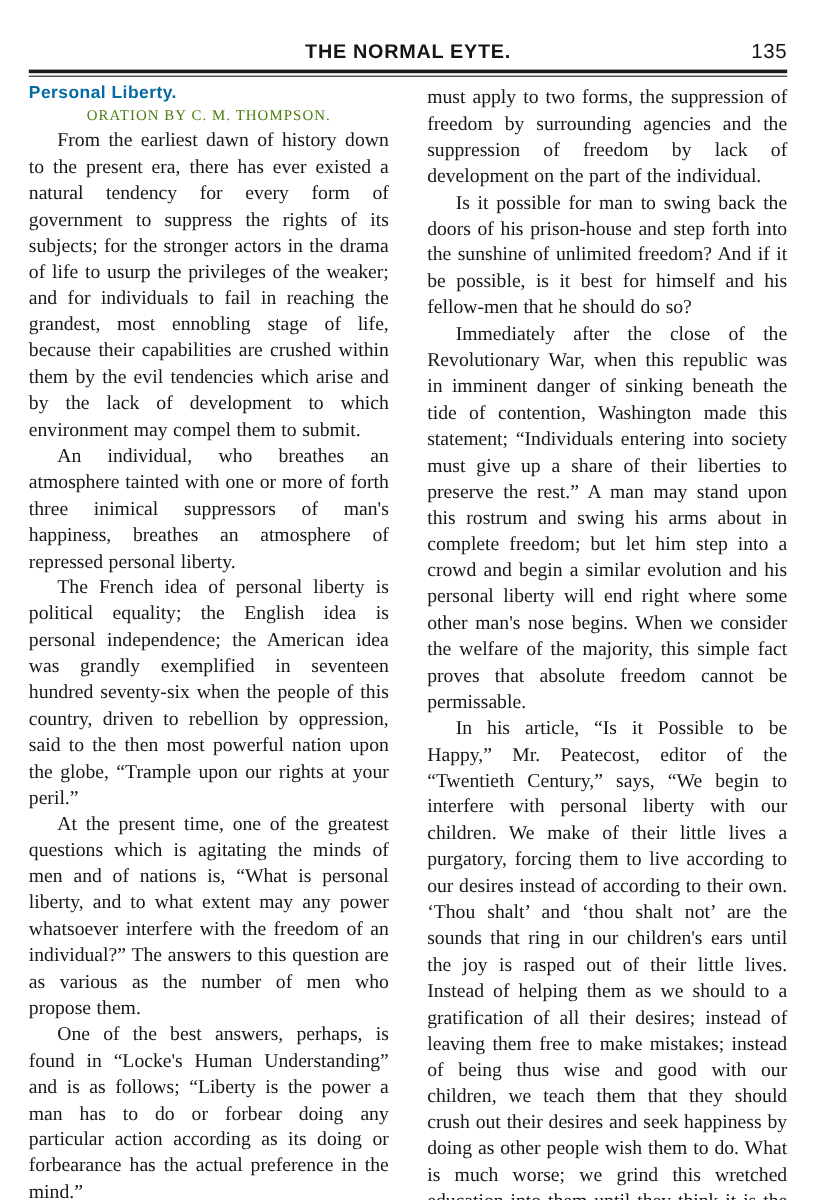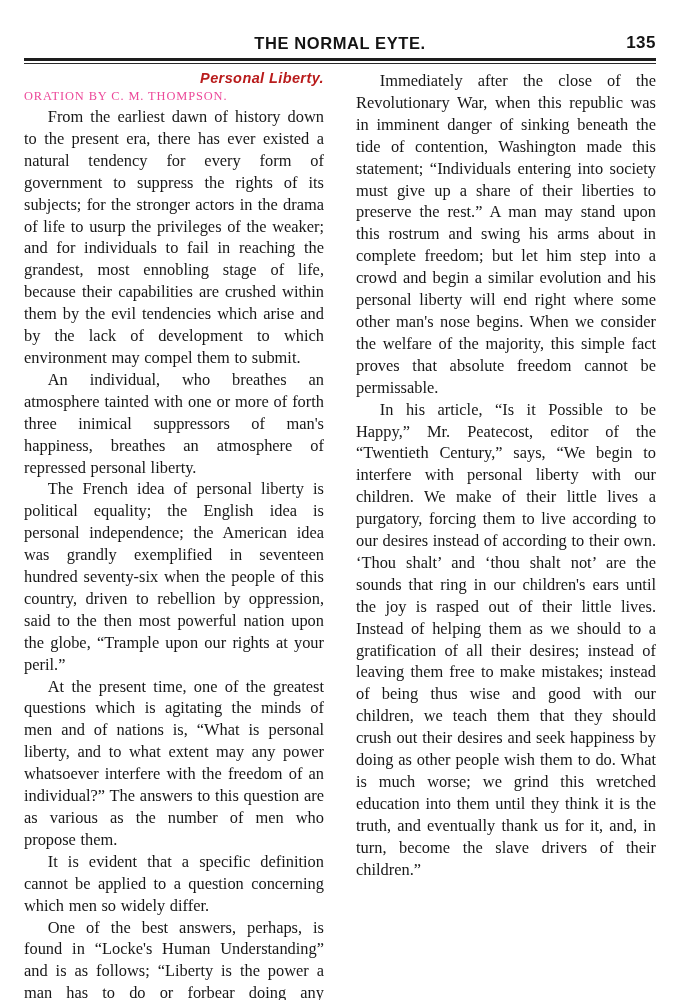--- a/index.html
+++ b/index.html
@@ -41,21 +41,21 @@
     font-weight: bold;
     font-size: 16.5px;
     letter-spacing: 0.6px;
     color: #141414;
   }
   .head-folio {
     position: absolute;
     right: 0;
     top: -1px;
     font-family: "Liberation Sans", sans-serif;
-    font-weight: bold;
+    font-weight: normal;
     font-size: 17px;
     letter-spacing: 0.5px;
     color: #141414;
   }
 
   
   .rule-wrap {
     position: absolute;
     left: 24px;
     right: 24px;
@@ -86,33 +86,32 @@
   }
   .col {
     flex: 1 1 0;
     min-width: 0;
   }
 
   .article-title {
     font-family: "Liberation Sans", sans-serif;
     font-weight: bold;
     font-size: 14.5px;
-    text-align: right;
+    text-align: left;
     letter-spacing: 0.4px;
     margin: 0 0 3px 0;
-    color: #b91c1c;
-    font-style: italic;
+    color: #0369a1;
   }
   .byline {
     font-family: "Liberation Serif", serif;
     font-size: 12.4px;
-    text-align: left;
+    text-align: center;
     letter-spacing: 0.9px;
     margin: 0 0 2px 0;
-    color: #ec4899;
+    color: #4d7c0f;
   }
 
   p.para {
     margin: 0;
     font-size: 16.4px;
     line-height: 21.9px;
     text-align: justify;
     text-indent: 1.45em;
     color: #171717;
     -webkit-hyphens: none;
@@ -142,25 +141,26 @@
   <div class="columns">
 
     <div class="col">
       <h1 class="article-title">Personal Liberty.</h1>
       <div class="byline">ORATION BY C. M. THOMPSON.</div>
 
       <p class="para">From the earliest dawn of history down to the present era, there has ever existed a natural tendency for every form of government to suppress the rights of its subjects; for the stronger actors in the drama of life to usurp the privileges of the weaker; and for individuals to fail in reaching the grandest, most ennobling stage of life, because their capabilities are crushed within them by the evil tendencies which arise and by the lack of development to which environment may compel them to submit.</p>
       <p class="para">An individual, who breathes an atmosphere tainted with one or more of forth three inimical suppressors of man's happiness, breathes an atmosphere of repressed personal liberty.</p>
       <p class="para">The French idea of personal liberty is political equality; the English idea is personal independence; the American idea was grandly exemplified in seventeen hundred seventy-six when the people of this country, driven to rebellion by oppression, said to the then most powerful nation upon the globe, “Trample upon our rights at your peril.”</p>
       <p class="para">At the present time, one of the greatest questions which is agitating the minds of men and of nations is, “What is personal liberty, and to what extent may any power whatsoever interfere with the freedom of an individual?”  The answers to this question are as various as the number of men who propose them.</p>
-      <p class="para">It is evident that a specific definition cannot be applied to a question concerning which men so widely differ.</p>
       <p class="para">One of the best answers, perhaps, is found in “Locke's Human Understanding” and is as follows; “Liberty is the power a man has to do or forbear doing any particular action according as its doing or forbearance has the actual preference in the mind.”</p>
 
     </div>
 
     <div class="col">
+      <p class="para no-indent">must apply to two forms, the suppression of freedom by surrounding agencies and the suppression of freedom by lack of development on the part of the individual.</p>
+      <p class="para">Is it possible for man to swing back the doors of his prison-house and step forth into the sunshine of unlimited freedom?  And if it be possible, is it best for himself and his fellow-men that he should do so?</p>
       <p class="para">Immediately after the close of the Revolutionary War, when this republic was in imminent danger of sinking beneath the tide of contention, Washington made this statement; “Individuals entering into society must give up a share of their liberties to preserve the rest.”  A man may stand upon this rostrum and swing his arms about in complete freedom; but let him step into a crowd and begin a similar evolution and his personal liberty will end right where some other man's nose begins.  When we consider the welfare of the majority, this simple fact proves that absolute freedom cannot be permissable.</p>
       <p class="para">In his article, “Is it Possible to be Happy,” Mr. Peatecost, editor of the “Twentieth Century,” says,  “We begin to interfere with personal liberty with our children. We make of their little lives a purgatory, forcing them to live according to our desires instead of according to their own.  ‘Thou shalt’ and ‘thou shalt not’ are the sounds that ring in our children's ears until the joy is rasped out of their little lives.  Instead of helping them as we should to a gratification of all their desires; instead of leaving them free to make mistakes; instead of being thus wise and good with our children, we teach them that they should crush out their desires and seek happiness by doing as other people wish them to do. What is much worse; we grind this wretched education into them until they think it is the truth, and eventually thank us for it, and, in turn, become the slave drivers of their children.”</p>
 
     </div>
 
   </div>
 </div>
 
 </body></html>

